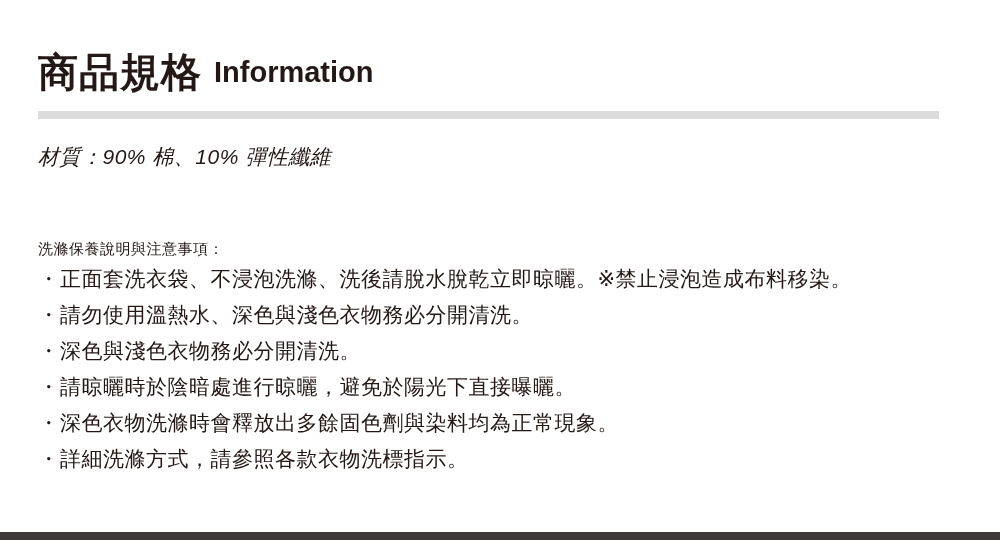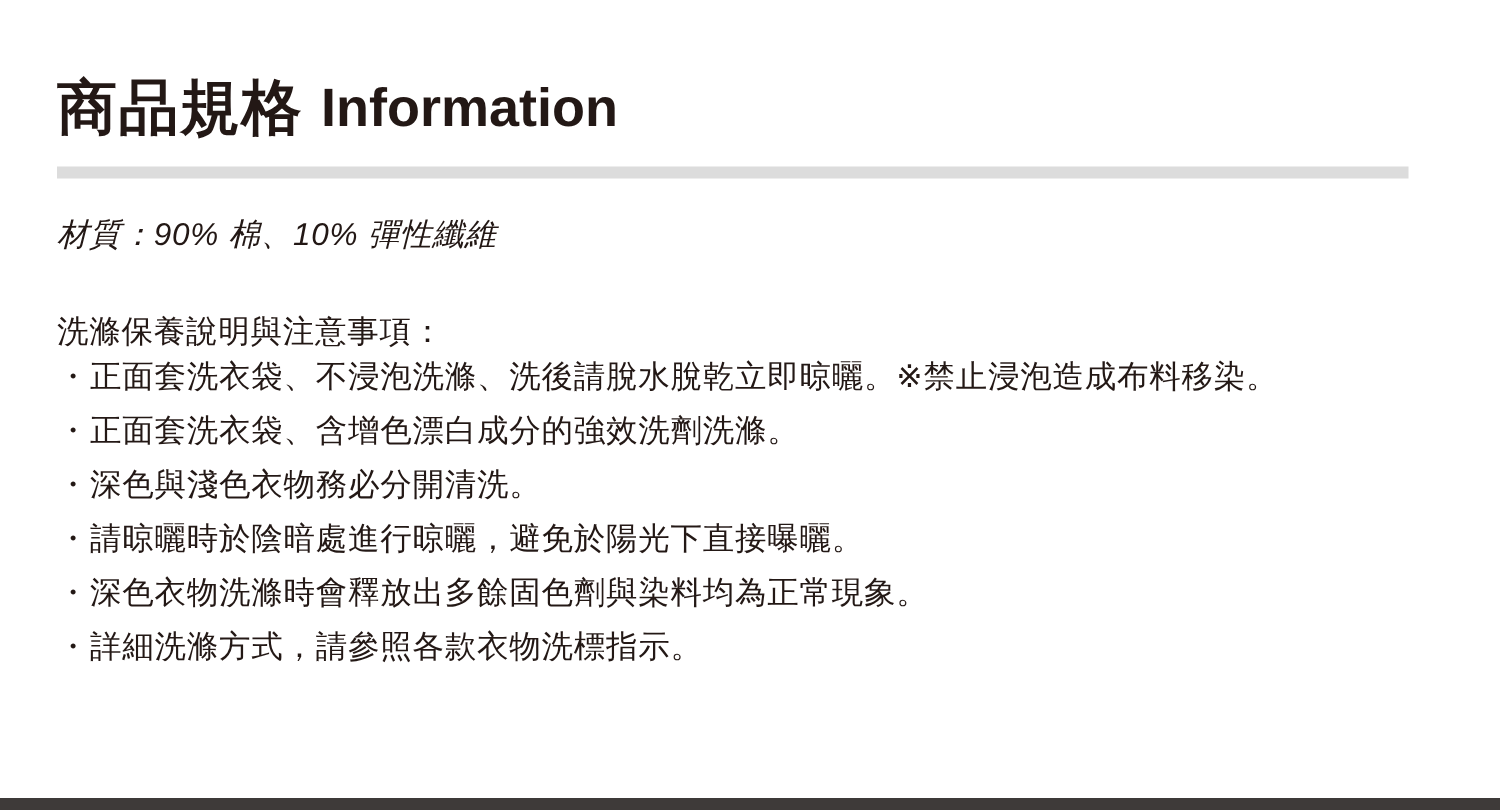--- a/index.html
+++ b/index.html
@@ -26,39 +26,39 @@
     gap: 12px;
     line-height: 52px;
     white-space: nowrap;
   }
   .title-zh {
     font-size: 40px;
     font-weight: 700;
     letter-spacing: 1px;
   }
   .title-en {
-    font-size: 36px;
+    font-size: 29px;
     font-weight: 700;
   }
   .divider {
     width: 901px;
     height: 8px;
     background: #dcdcdc;
     margin-top: 13px;
   }
   .material-line {
     margin-top: 26px;
     font-size: 21px;
     line-height: 24px;
     letter-spacing: 0.5px;
     font-style: italic;
   }
   .care-heading {
-    margin-top: 41px;
-    font-size: 21px;
+    margin-top: 68px;
+    font-size: 15px;
     line-height: 24px;
     letter-spacing: 0.5px;
   }
   .care-list {
     list-style: none;
     margin-top: 0;
   }
   .care-item {
     font-size: 21px;
     line-height: 36px;
@@ -90,21 +90,21 @@
     </h1>
 
     <div class="divider"></div>
 
     <p class="material-line">材質：90% 棉、10% 彈性纖維</p>
 
     <p class="care-heading">洗滌保養說明與注意事項：</p>
 
     <ul class="care-list">
       <li class="care-item"><span class="bullet-marker">・</span><span>正面套洗衣袋、不浸泡洗滌、洗後請脫水脫乾立即晾曬。※禁止浸泡造成布料移染。</span></li>
-      <li class="care-item"><span class="bullet-marker">・</span><span>正面套洗衣袋、含增色漂白成分的強效洗劑洗滌。</span></li>
+      <li class="care-item"><span class="bullet-marker">・</span><span>請勿使用溫熱水、深色與淺色衣物務必分開清洗。</span></li>
       <li class="care-item"><span class="bullet-marker">・</span><span>深色與淺色衣物務必分開清洗。</span></li>
       <li class="care-item"><span class="bullet-marker">・</span><span>請晾曬時於陰暗處進行晾曬，避免於陽光下直接曝曬。</span></li>
       <li class="care-item"><span class="bullet-marker">・</span><span>深色衣物洗滌時會釋放出多餘固色劑與染料均為正常現象。</span></li>
       <li class="care-item"><span class="bullet-marker">・</span><span>詳細洗滌方式，請參照各款衣物洗標指示。</span></li>
     </ul>
 
   </div>
 
   <div class="footer-bar"></div>
 </div>

